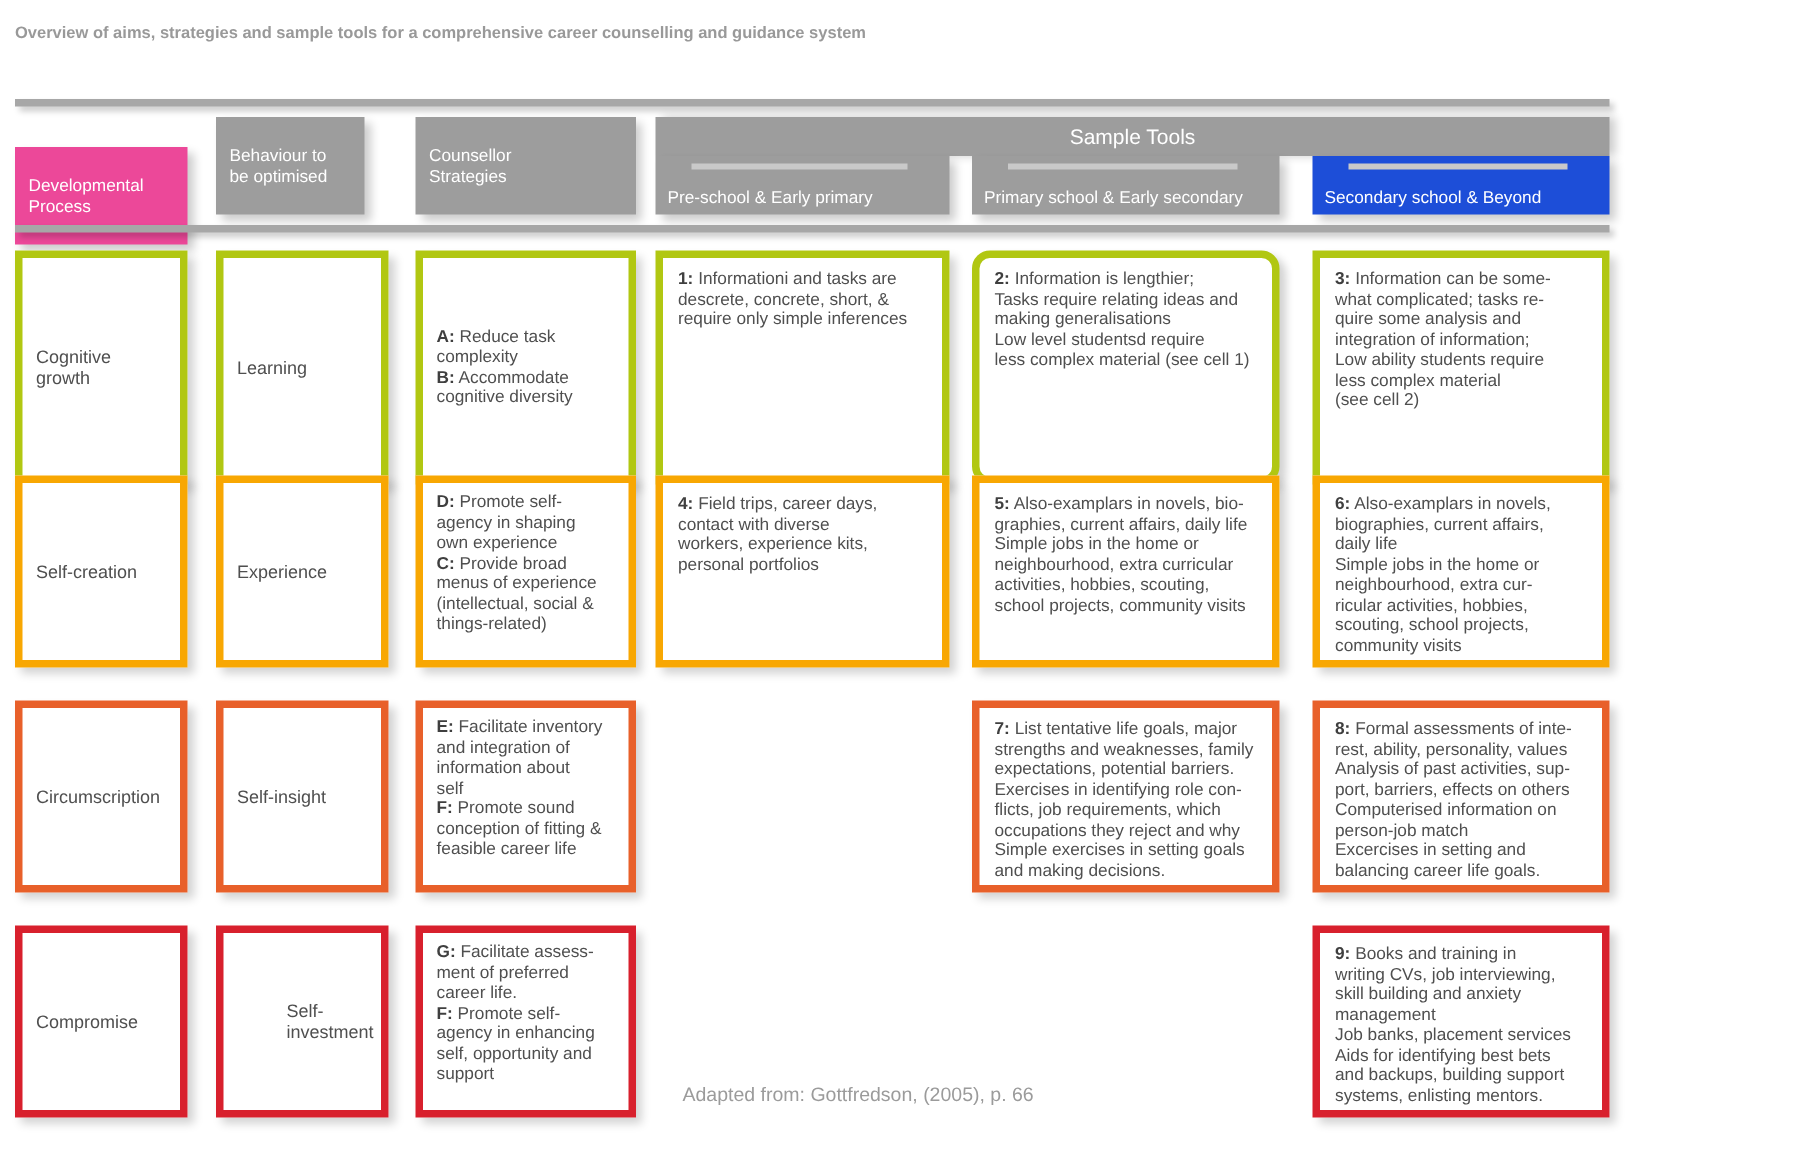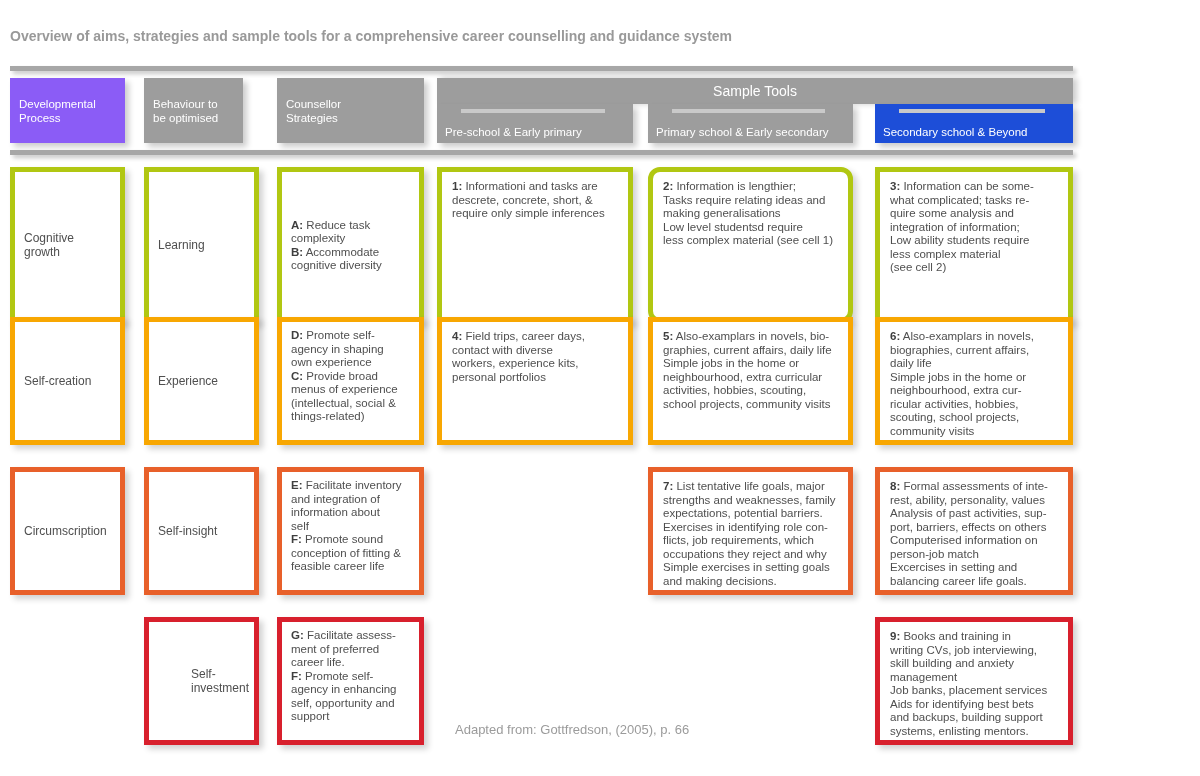--- a/index.html
+++ b/index.html
@@ -1,20 +1,20 @@
 <!DOCTYPE html>
 <html><head>
 <meta charset="utf-8">
 <style>
   html,body{margin:0;padding:0;background:#ffffff;}
   body{font-family:"Liberation Sans","DejaVu Sans",sans-serif;}
   #canvas{position:relative;width:1200px;height:776px;background:#fff;overflow:hidden;}
 
-  .title{position:absolute;left:10px;top:28px;width:1060px;
-         font-size:14px;font-weight:bold;color:#999999;letter-spacing:0px;}
+  .title{position:absolute;left:10px;top:16px;width:1060px;
+         font-size:11px;font-weight:bold;color:#999999;letter-spacing:0px;}
 
   .bar{position:absolute;left:10px;width:1063px;height:5px;background:#a7a7a7;
        box-shadow:3px 3px 4px rgba(0,0,0,.22);}
   .bar.top{top:66px;}
   .bar.bottom{top:150px;}
 
   .hbox{position:absolute;top:78px;height:65px;background:#9d9d9d;color:#ffffff;
         font-size:11.5px;line-height:14px;white-space:pre-line;
         display:flex;align-items:center;box-sizing:border-box;padding-left:9px;
         box-shadow:4px 4px 6px rgba(0,0,0,.20);}
@@ -59,21 +59,21 @@
 </style>
 </head>
 <body>
 
 <div id="canvas">
 
   <div class="title">Overview of aims, strategies and sample tools for a comprehensive career counselling and guidance system</div>
 
   <div class="bar top" style="background: rgb(167, 167, 167);"></div>
 
-  <div class="hbox h1" style="background: #8b5cf6;"><span class="pre">Developmental
+  <div class="hbox h1" style="background: #ec4899; margin-top: 20px;"><span class="pre">Developmental
 Process</span></div>
   <div class="hbox h2" style="background: rgb(157, 157, 157);"><span class="pre">Behaviour to
 be optimised</span></div>
   <div class="hbox h3" style="background: rgb(157, 157, 157);"><span class="pre">Counsellor
 Strategies</span></div>
 
   <div class="st-strip" style="background: rgb(157, 157, 157);">
       <span>Sample Tools</span>
     </div>
 
@@ -184,20 +184,21 @@
     <div class="pre"><b>8:</b><span> Formal assessments of inte-
 rest, ability, personality, values
 Analysis of past activities, sup-
 port, barriers, effects on others
 Computerised information on
 person-job match
 Excercises in setting and
 balancing career life goals.</span></div>
   </div>
 
+  <div class="cell r4 c1 label-cell" style="border-color: rgb(216, 32, 45);"><span class="pre">Compromise</span></div>
   <div class="cell r4 c2 label-cell" style="border-color: rgb(216, 32, 45); padding-left: 42px;"><span class="pre">Self-investment</span></div>
   <div class="cell r4 c3 strat-cell" style="border-color: rgb(216, 32, 45);">
     <div class="pre"><b>G:</b><span> Facilitate assess-
 ment of preferred
 career life.</span></div>
     <div class="pre"><b>F:</b><span> Promote self-
 agency in enhancing
 self, opportunity and
 support</span></div>
   </div>

